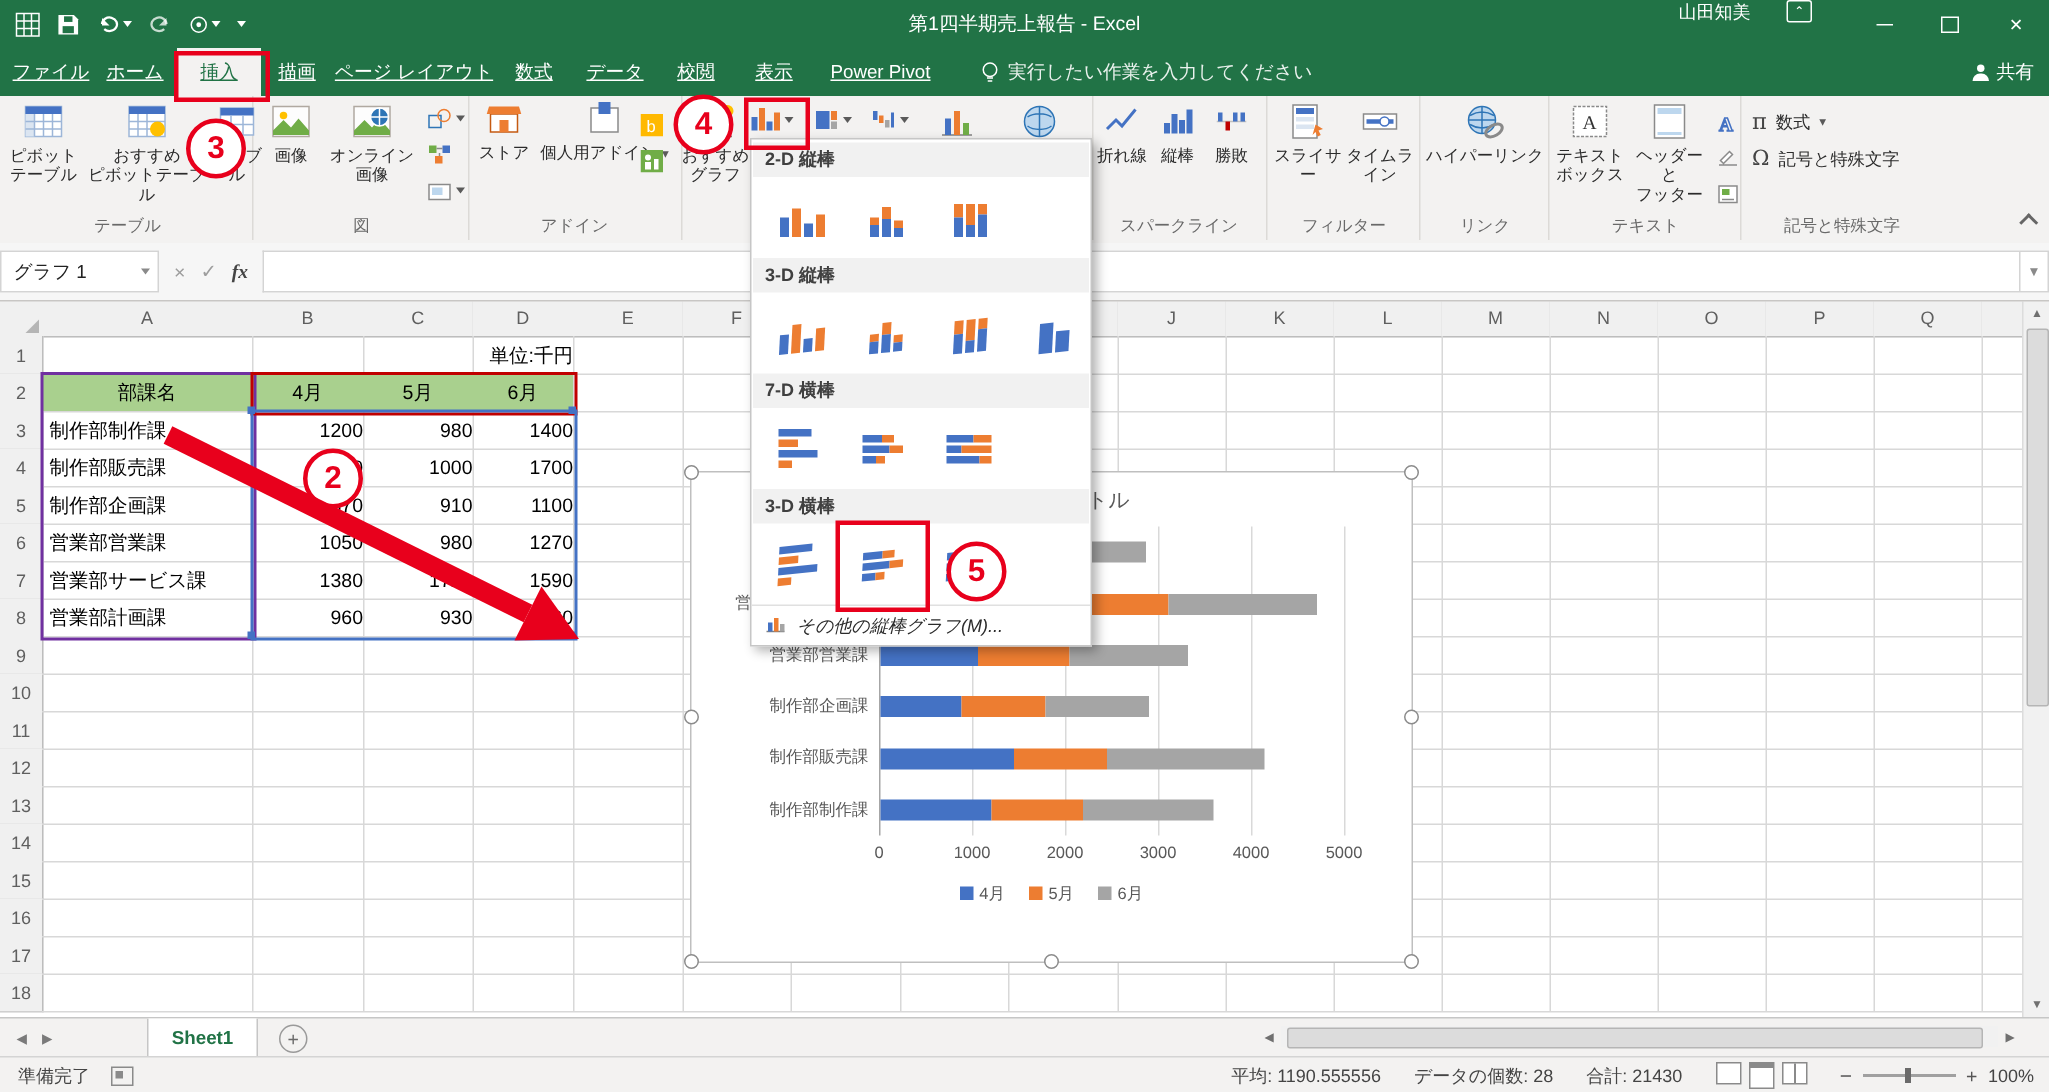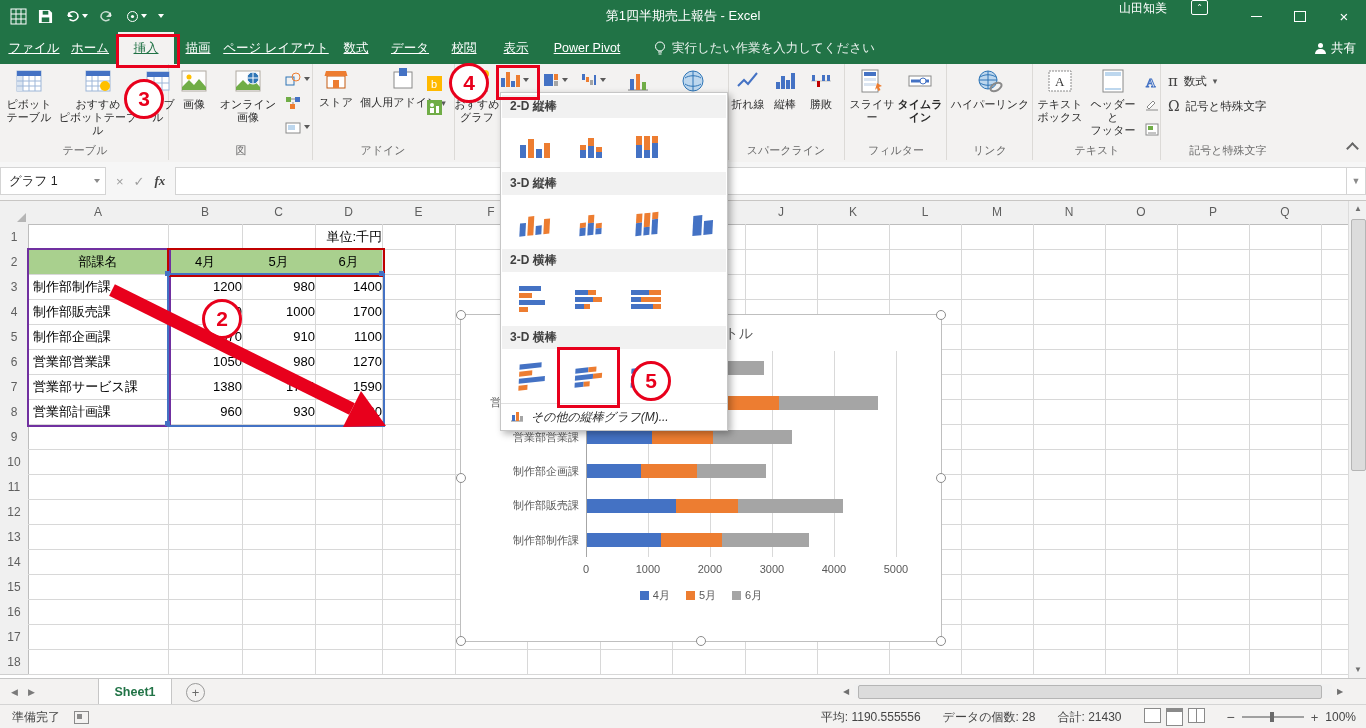--- a/index.html
+++ b/index.html
@@ -438,21 +438,21 @@
         <svg width="22" height="24" viewBox="0 0 22 24">
             <rect x="1" y="1" width="16" height="22" fill="#fff" stroke="#8a8a8a"></rect>
             <rect x="3" y="3" width="12" height="4" fill="#4472c4"></rect>
             <rect x="3" y="9" width="12" height="3" fill="#dbe5f1"></rect>
             <rect x="3" y="14" width="12" height="3" fill="#dbe5f1"></rect>
             <path d="M16 14l5 3-3 1 1.5 3-2 1-1.5-3-2 2z" fill="#ed7d31"></path>
           </svg>
       </span>
       <span class="rlabel">スライサー</span>
     </div>
-    <div class="rbtn" style="left:50px;width:48px;font-weight:bold;">
+    <div class="rbtn" style="left:50px;width:48px;">
       <span class="ric">
         <svg width="24" height="20" viewBox="0 0 24 20">
             <rect x="1" y="5" width="22" height="10" fill="#fff" stroke="#8a8a8a"></rect>
             <path d="M3 10h18" stroke="#4472c4" stroke-width="3"></path>
             <circle cx="15" cy="10" r="3" fill="#fff" stroke="#4472c4"></circle>
           </svg>
       </span>
       <span class="rlabel">タイムライン</span>
     </div>
     <div class="rgroup-label">フィルター</div>
@@ -849,21 +849,21 @@
           <span class="gv g3d">
             <span class="vb" style="width: 9px;">
               <span style="height: 20px; background: rgb(68, 114, 196); display: block;"></span>
             </span>
             <span class="vb" style="width: 9px;">
               <span style="height: 14px; background: rgb(68, 114, 196); display: block;"></span>
             </span>
           </span>
         </div>
       </div>
-      <div class="dd-header">2-D 横棒</div>
+      <div class="dd-header">7-D 横棒</div>
       <div class="dd-row">
         <div class="dd-icon">
           <span class="gh">
             <span class="hb">
               <span style="width: 22px; background: rgb(68, 114, 196); display: block; height: 5px;"></span>
             </span>
             <span class="hb">
               <span style="width: 13px; background: rgb(237, 125, 49); display: block; height: 5px;"></span>
             </span>
             <span class="hb">

